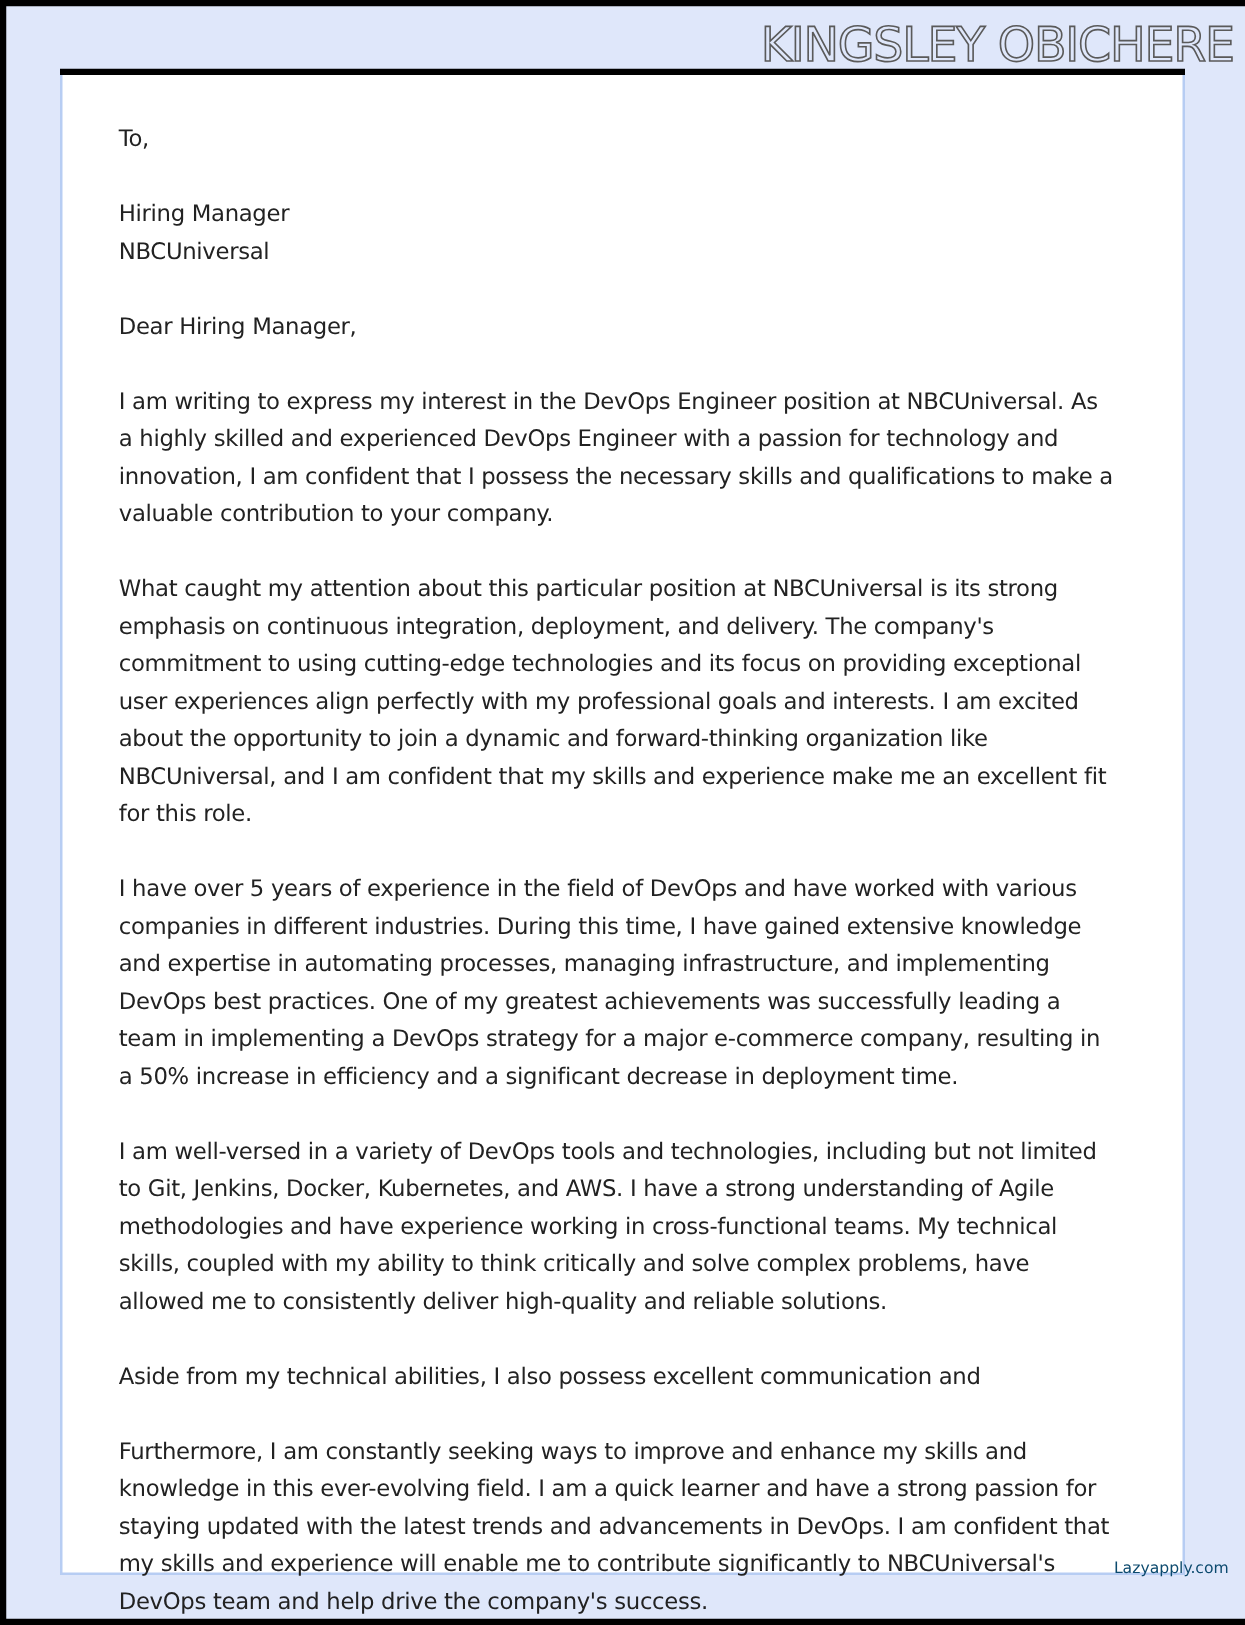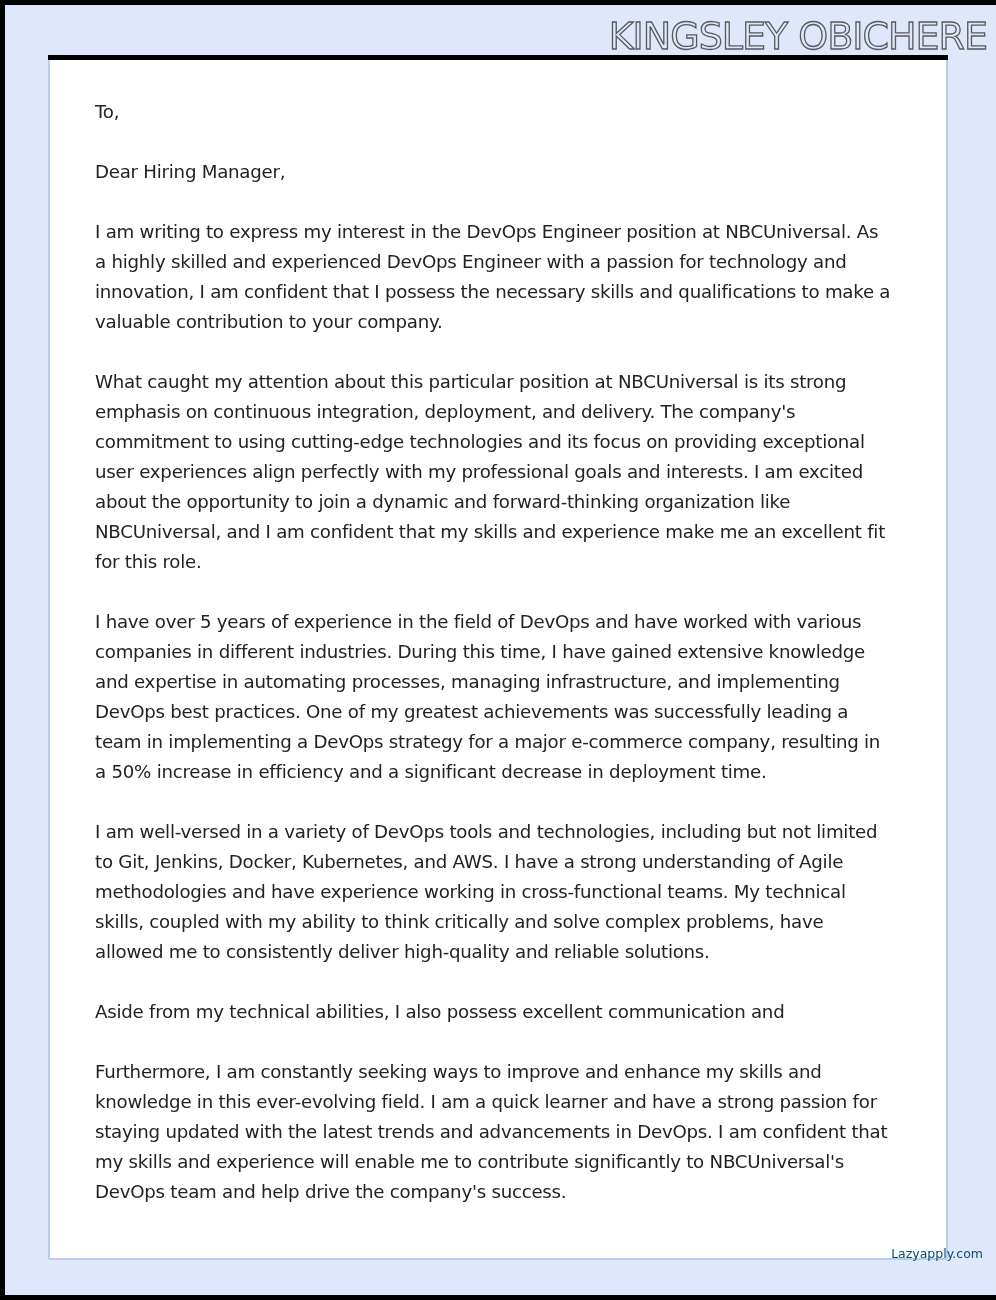--- a/index.html
+++ b/index.html
@@ -89,20 +89,22 @@
 <div class="frame">
   <div class="name-header">KINGSLEY OBICHERE</div>
   <div class="header-rule"></div>
   <div class="page"></div>
   <div class="watermark">Lazyapply.com</div>
 </div>
 
 <div class="letter">
   <p>To,</p>
   <div class="addr">
+    <p>Hiring Manager</p>
+    <p>NBCUniversal</p>
   </div>
   <p>Dear Hiring Manager,</p>
   <p>I am writing to express my interest in the DevOps Engineer position at NBCUniversal. As a highly skilled and experienced DevOps Engineer with a passion for technology and innovation, I am confident that I possess the necessary skills and qualifications to make a valuable contribution to your company.</p>
   <p>What caught my attention about this particular position at NBCUniversal is its strong emphasis on continuous integration, deployment, and delivery. The company's commitment to using cutting-edge technologies and its focus on providing exceptional user experiences align perfectly with my professional goals and interests. I am excited about the opportunity to join a dynamic and forward-thinking organization like NBCUniversal, and I am confident that my skills and experience make me an excellent fit for this role.</p>
   <p>I have over 5 years of experience in the field of DevOps and have worked with various companies in different industries. During this time, I have gained extensive knowledge and expertise in automating processes, managing infrastructure, and implementing DevOps best practices. One of my greatest achievements was successfully leading a team in implementing a DevOps strategy for a major e-commerce company, resulting in a 50% increase in efficiency and a significant decrease in deployment time.</p>
   <p>I am well-versed in a variety of DevOps tools and technologies, including but not limited to Git, Jenkins, Docker, Kubernetes, and AWS. I have a strong understanding of Agile methodologies and have experience working in cross-functional teams. My technical skills, coupled with my ability to think critically and solve complex problems, have allowed me to consistently deliver high-quality and reliable solutions.</p>
   <p>Aside from my technical abilities, I also possess excellent communication and</p>
   <p>Furthermore, I am constantly seeking ways to improve and enhance my skills and knowledge in this ever-evolving field. I am a quick learner and have a strong passion for staying updated with the latest trends and advancements in DevOps. I am confident that my skills and experience will enable me to contribute significantly to NBCUniversal's DevOps team and help drive the company's success.</p>
 </div>
 

